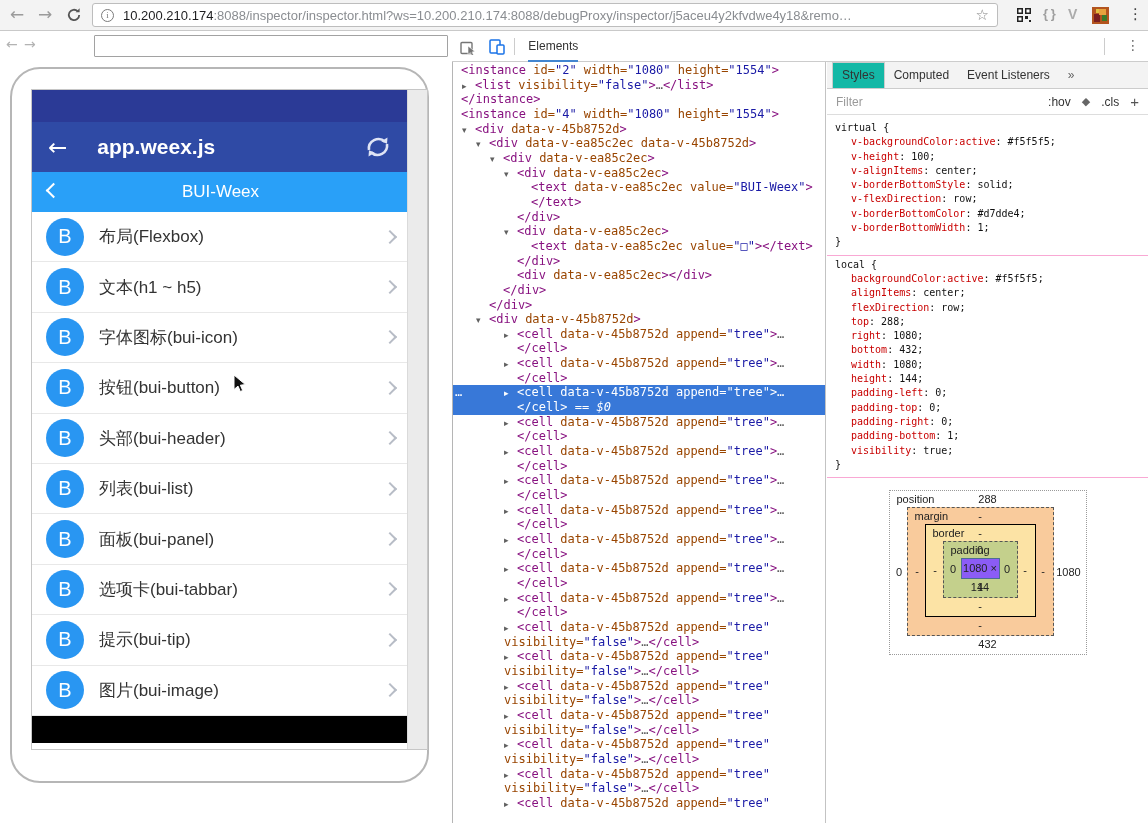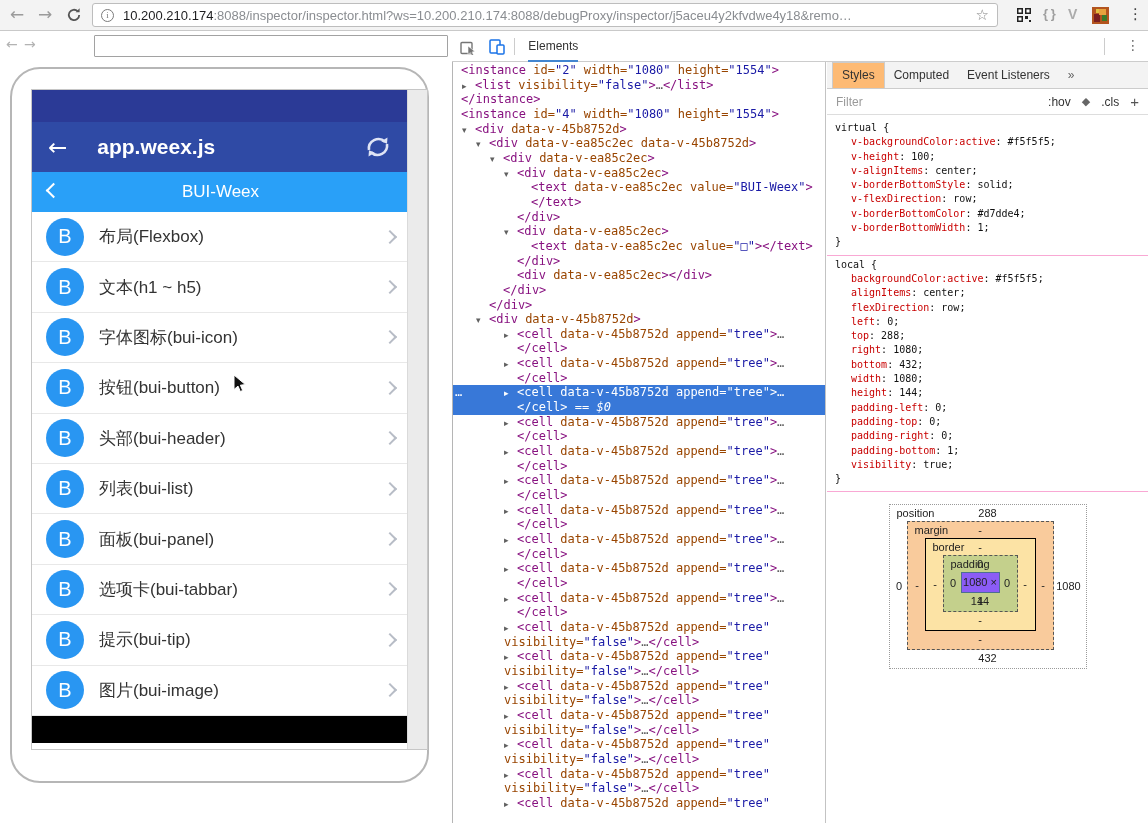--- a/index.html
+++ b/index.html
@@ -83,21 +83,21 @@
   .tk-mark { color:#f0f5fd; font-style:italic; }
   .el-line.sel { background:#3878d8; }
   .el-line.sel span { color:#fff; }
   .sel-gutter { position:absolute; left:2px; top:0; color:#fff; letter-spacing:-1px; }
 
   
   #styles { position:absolute; left:827px; top:62px; width:321px; height:761px; background:#fff; }
   #st-tabs { height:27px; background:#f3f3f3; border-bottom:1px solid #ccc;
              display:flex; align-items:flex-end; padding-left:5px; font-size:12px; color:#333; }
   .st-tab { padding:5px 9px 6px; }
-  .st-tab.active { background:#fdba74; border:1px solid #ccc; border-bottom:none; }
+  .st-tab.active { background:#14b8a6; border:1px solid #ccc; border-bottom:none; }
   .st-tab.more { color:#666; }
   #st-filter { height:26px; border-bottom:1px solid #ddd; display:flex; align-items:center;
                padding:0 9px; font-size:12px; }
   #st-filter .ph { color:#9a9a9a; }
   #st-filter .right { margin-left:auto; display:flex; align-items:center; gap:11px; color:#333; }
   #st-filter .right .icn { font-family:"DejaVu Sans",sans-serif; color:#666; font-size:11px; }
   #st-filter .plus { font-size:15px; color:#555; }
   #rules { font-family:"DejaVu Sans Mono",monospace; font-size:10px; line-height:14.3px;
            color:#111; padding-top:4px; }
   .rule { padding:2px 0 5px 8px; border-bottom:1px solid #f9a8d4; }
@@ -370,21 +370,20 @@
         <div class="prop"><span class="pname">v-flexDirection</span>: row;</div>
         <div class="prop"><span class="pname">v-borderBottomColor</span>: #d7dde4;</div>
         <div class="prop"><span class="pname">v-borderBottomWidth</span>: 1;</div>
         <div>}</div>
       </div>
       <div class="rule">
         <div>local {</div>
         <div class="prop"><span class="pname">backgroundColor:active</span>: #f5f5f5;</div>
         <div class="prop"><span class="pname">alignItems</span>: center;</div>
         <div class="prop"><span class="pname">flexDirection</span>: row;</div>
-        <div class="prop"><span class="pname">left</span>: 0;</div>
         <div class="prop"><span class="pname">top</span>: 288;</div>
         <div class="prop"><span class="pname">right</span>: 1080;</div>
         <div class="prop"><span class="pname">bottom</span>: 432;</div>
         <div class="prop"><span class="pname">width</span>: 1080;</div>
         <div class="prop"><span class="pname">height</span>: 144;</div>
         <div class="prop"><span class="pname">padding-left</span>: 0;</div>
         <div class="prop"><span class="pname">padding-top</span>: 0;</div>
         <div class="prop"><span class="pname">padding-right</span>: 0;</div>
         <div class="prop"><span class="pname">padding-bottom</span>: 1;</div>
         <div class="prop"><span class="pname">visibility</span>: true;</div>

